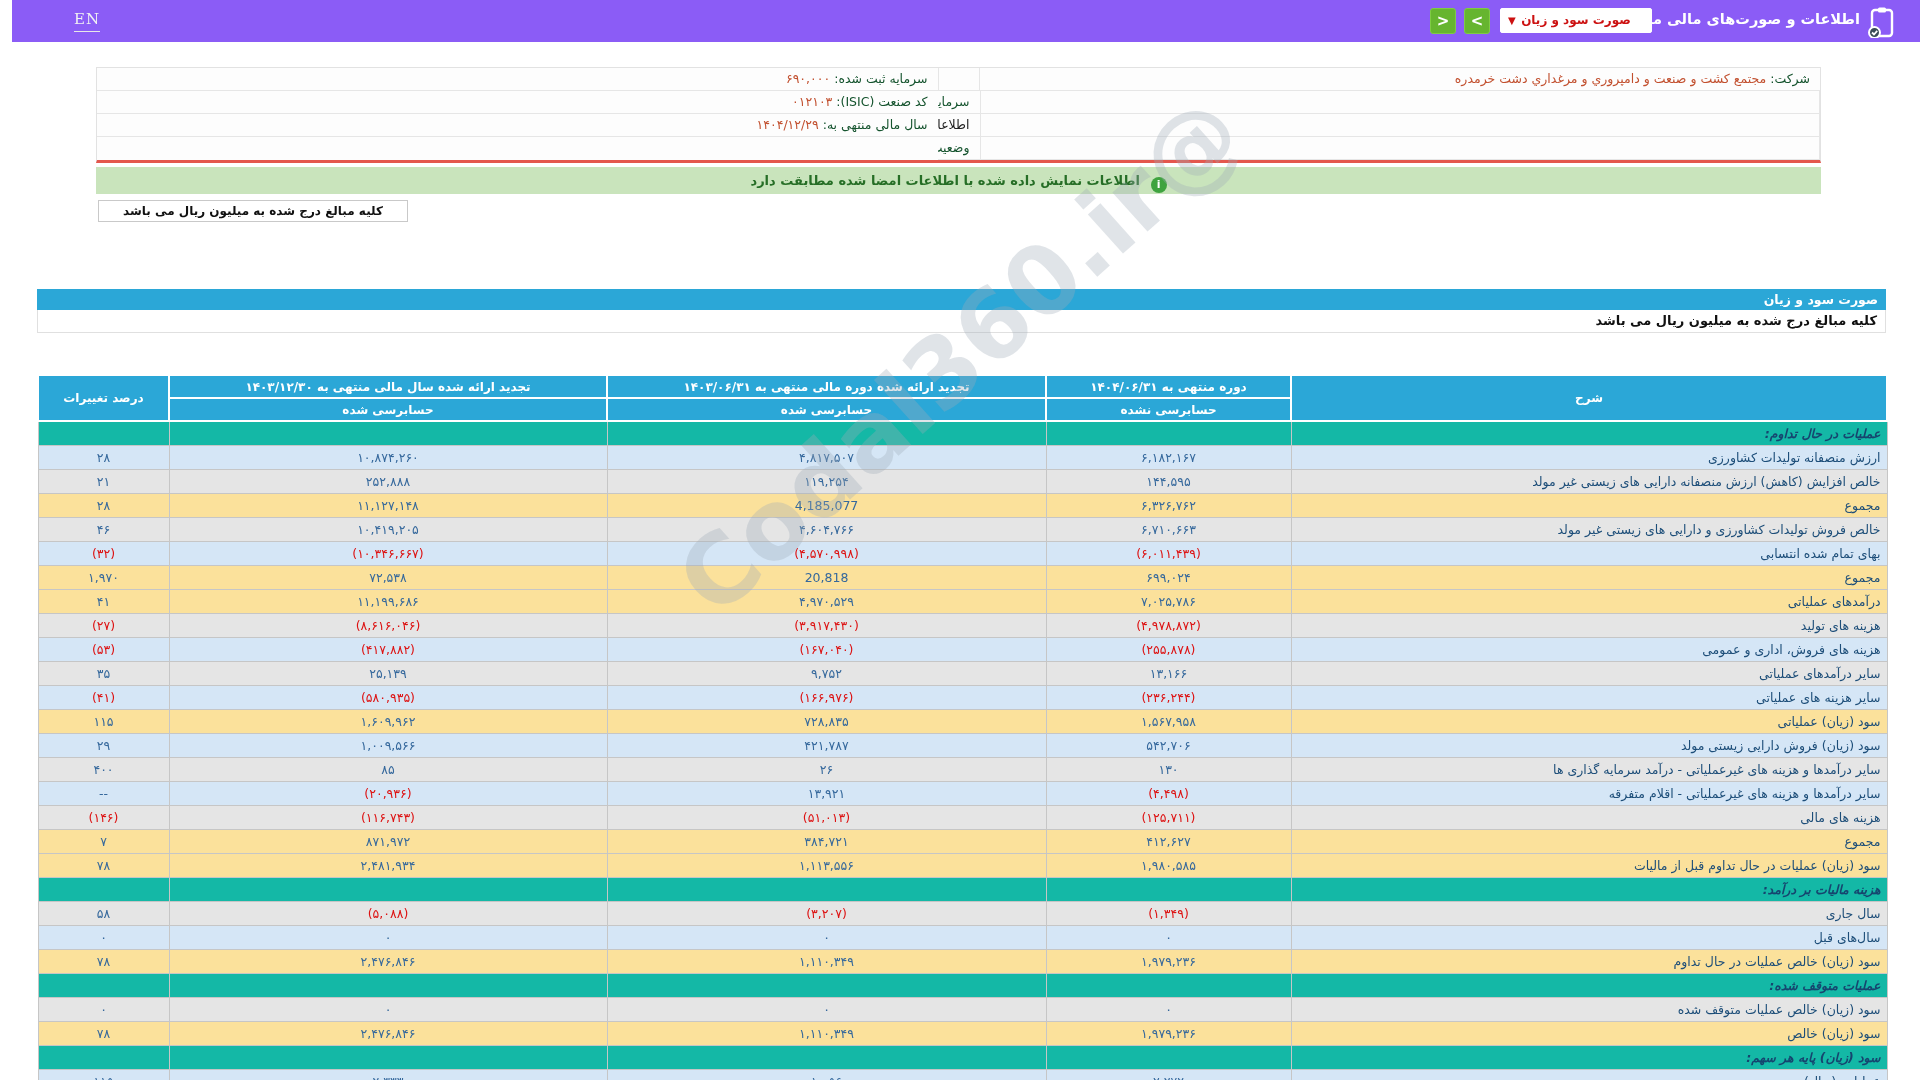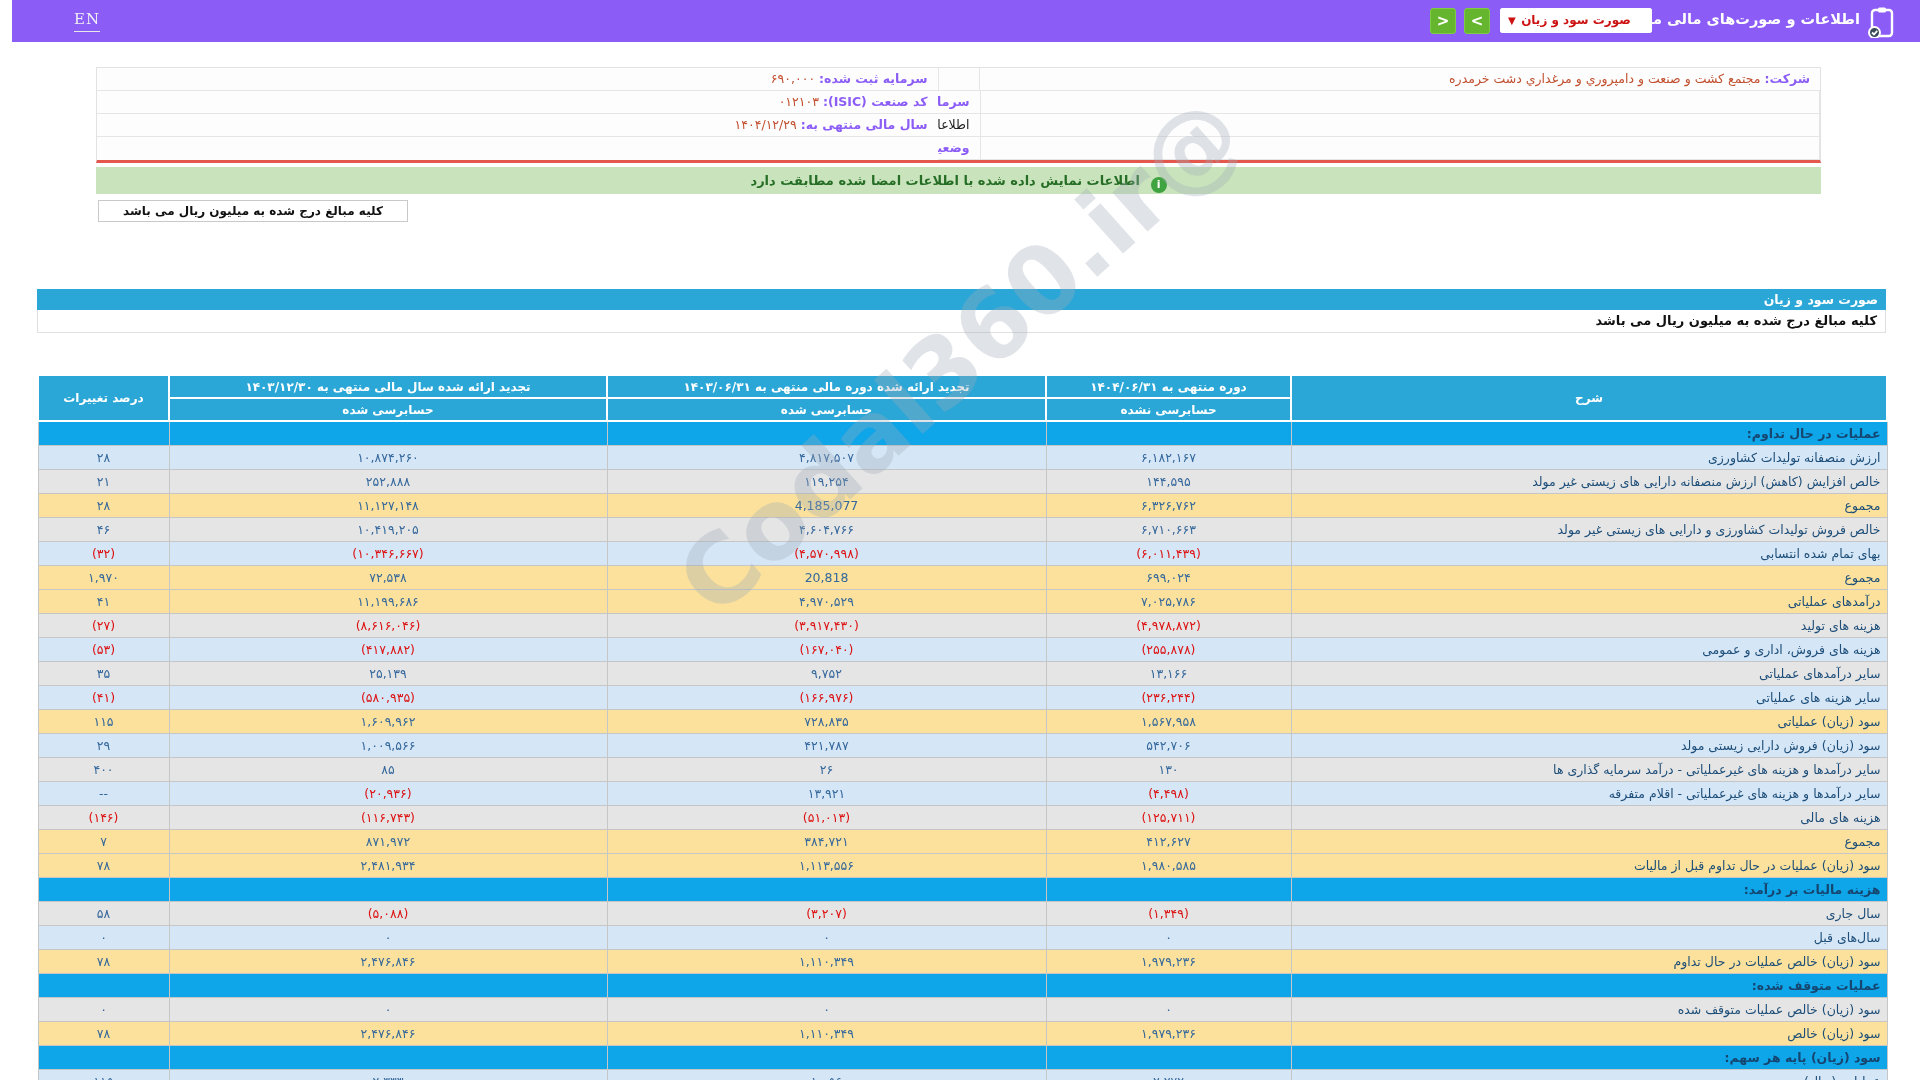--- a/index.html
+++ b/index.html
@@ -24,21 +24,21 @@
   .nav-prev { left:1418px; }
   .nav-next { left:1452px; }
 
   
   .info-table { position:absolute; left:96px; top:67px; width:1725px; background:#fdfdfd;
                 border:1px solid #e2e2e2; border-bottom:3px solid #e4574d;
                 display:grid; grid-template-columns:1fr 42px 1fr; }
   .info-cell { height:23px; line-height:22px; border-bottom:1px solid #e6e6e6; font-size:12.5px;
                padding:0 10px; white-space:nowrap; overflow:hidden; }
   .info-gap  { border-bottom:1px solid #e6e6e6; border-left:1px solid #e6e6e6; border-right:1px solid #e6e6e6; }
-  .info-label { color:#8b5cf6; font-weight:bold; }
+  .info-label { color:#14532d; font-weight:normal; }
   .info-value { color:#c2502f; }
 
   
   .alert { position:absolute; left:96px; top:167px; width:1725px; height:27px; background:#c9e4bc;
            text-align:center; line-height:27px; font-size:13px; font-weight:bold; color:#266e26; }
   .info-dot { display:inline-block; width:16px; height:16px; border-radius:50%; background:#3fa33f;
               color:#fff; font-size:11px; font-weight:bold; line-height:16px; text-align:center;
               vertical-align:-3px; margin-left:6px; }
 
   
@@ -59,21 +59,21 @@
   .main-table th { background:#2ba7d7; color:#ffffff; font-size:12px; font-weight:bold;
                    border:2px solid #ffffff; height:23px; text-align:center; padding:0 4px; }
   .main-table td { height:24px; border:1px solid #c6c6c6; font-size:12.5px; padding:0 6px;
                    white-space:nowrap; overflow:hidden; }
   td.lbl  { text-align:right; color:#1d4e79; }
   td.val  { direction:ltr; text-align:center; color:#35689c; }
   td.pct  { direction:ltr; text-align:center; color:#35689c; }
   tr.alt-a td { background:#e5e5e5; }
   tr.alt-b td { background:#d5e6f6; }
   tr.total td { background:#fbe19b; }
-  tr.section td { background:#0ea5e9; }
+  tr.section td { background:#14b8a6;font-style:italic; }
   tr.section td.lbl { font-weight:bold; color:#16456f; }
   td.neg { color:#dd1111 !important; }
 
   
   .watermark { position:absolute; left:560px; top:300px; width:800px; text-align:center; z-index:5;
                transform:rotate(-42deg); font-size:96px; font-weight:bold;
                color:rgba(158,170,182,0.32); pointer-events:none; white-space:nowrap; }
 </style>
 </head>
 <body>

